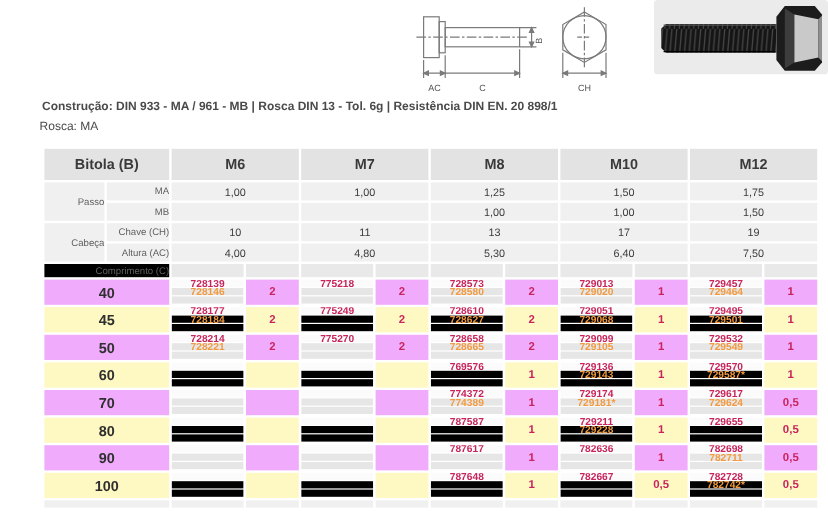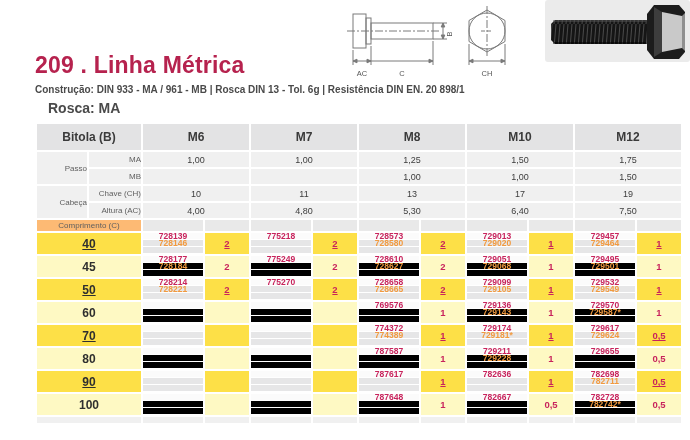--- a/index.html
+++ b/index.html
@@ -3,56 +3,55 @@
 <meta charset="utf-8">
 <style>
   html,body{margin:0;padding:0;background:#fff;}
   .page{position:relative;width:690px;height:440px;overflow:hidden;background:#fff;
         font-family:"Liberation Sans",sans-serif;}
 
   
   .title{position:absolute;left:35px;top:52px;margin:0;font-size:23px;font-weight:bold;
          color:#b6224e;letter-spacing:.2px;}
   .sub1{position:absolute;left:35px;top:84px;margin:0;font-size:10px;font-weight:bold;color:#4a4a4a;}
-  .sub2{position:absolute;left:48px;top:100px;margin:0;font-size:14px;font-weight:bold;color:#4a4a4a;}
+  .sub2{position:absolute;left:33px;top:100px;margin:0;font-size:10px;font-weight:normal;color:#4a4a4a;}
 
   
   .tech{position:absolute;left:343px;top:2px;}
   .photo{position:absolute;left:545px;top:0px;}
 
   
   table{position:absolute;left:35px;top:122px;border-collapse:separate;border-spacing:2px;
         table-layout:fixed;}
   th,td{padding:0;overflow:hidden;white-space:nowrap;}
   .bitola,.size-h{background:#e3e3e4;height:26px;font-size:12px;font-weight:bold;color:#3a3a3a;text-align:center;}
   .grp,.sublabel{background:#f0f0f0;font-size:8px;color:#5f5f5f;text-align:right;}
   .specval{background:#f0f0f0;height:15px;font-size:9px;color:#3c3c3c;text-align:center;}
-  .comp-label{background:#fdba74;height:11px;font-size:8px;color:#5f5f5f;text-align:center;}
+  .comp-label{background:#000000;height:11px;font-size:8px;color:#5f5f5f;text-align:right;}
   .comp-strip{background:#e9e9e9;height:11px;}
   .len{font-size:12px;font-weight:bold;color:#2f2f2f;text-align:center;height:21px;}
-  tr.dark .len,tr.dark .qty{background:#fde047;text-decoration:underline;}
+  tr.dark .len,tr.dark .qty{background:#f0abfc;}
   tr.light .len,tr.light .qty{background:#fef9c3;}
   .part{vertical-align:top;height:21px;background:transparent;}
   .part .s{height:6px;line-height:6px;margin-bottom:1px;font-size:8.5px;font-weight:bold;
            text-align:center;overflow:visible;}
   .s1{background:#fbfbfb;color:#c8235c;}
   .s2{color:#f29a3f;}
   .s3{color:transparent;}
   tr.dark .s2,tr.dark .s3{background:#e6e6e7;}
   tr.light .s2,tr.light .s3{background:#000000;}
   .qty{font-size:9.5px;font-weight:bold;color:#c8235c;text-align:center;height:21px;}
   .stubc{background:#f0f0f0;height:6px;}
   svg text{font-family:"Liberation Sans",sans-serif;}
 </style>
 </head>
 <body>
 
 <div class="page">
 
-  <h1 class="title">209 . Linha Métrica</h1>
   <p class="sub1">Construção: DIN 933 - MA / 961 - MB | Rosca DIN 13 - Tol. 6g | Resistência DIN EN. 20 898/1</p>
   <p class="sub2">Rosca: MA</p>
 
   <svg class="tech" width="198" height="78" viewBox="0 0 198 78">
     <g stroke="#7a7a7a" stroke-width="1" fill="none">
 
       <rect x="10" y="12" width="13" height="34"></rect>
       <rect x="23" y="16" width="5" height="26"></rect>
 
       <rect x="28" y="21" width="62" height="16"></rect>

